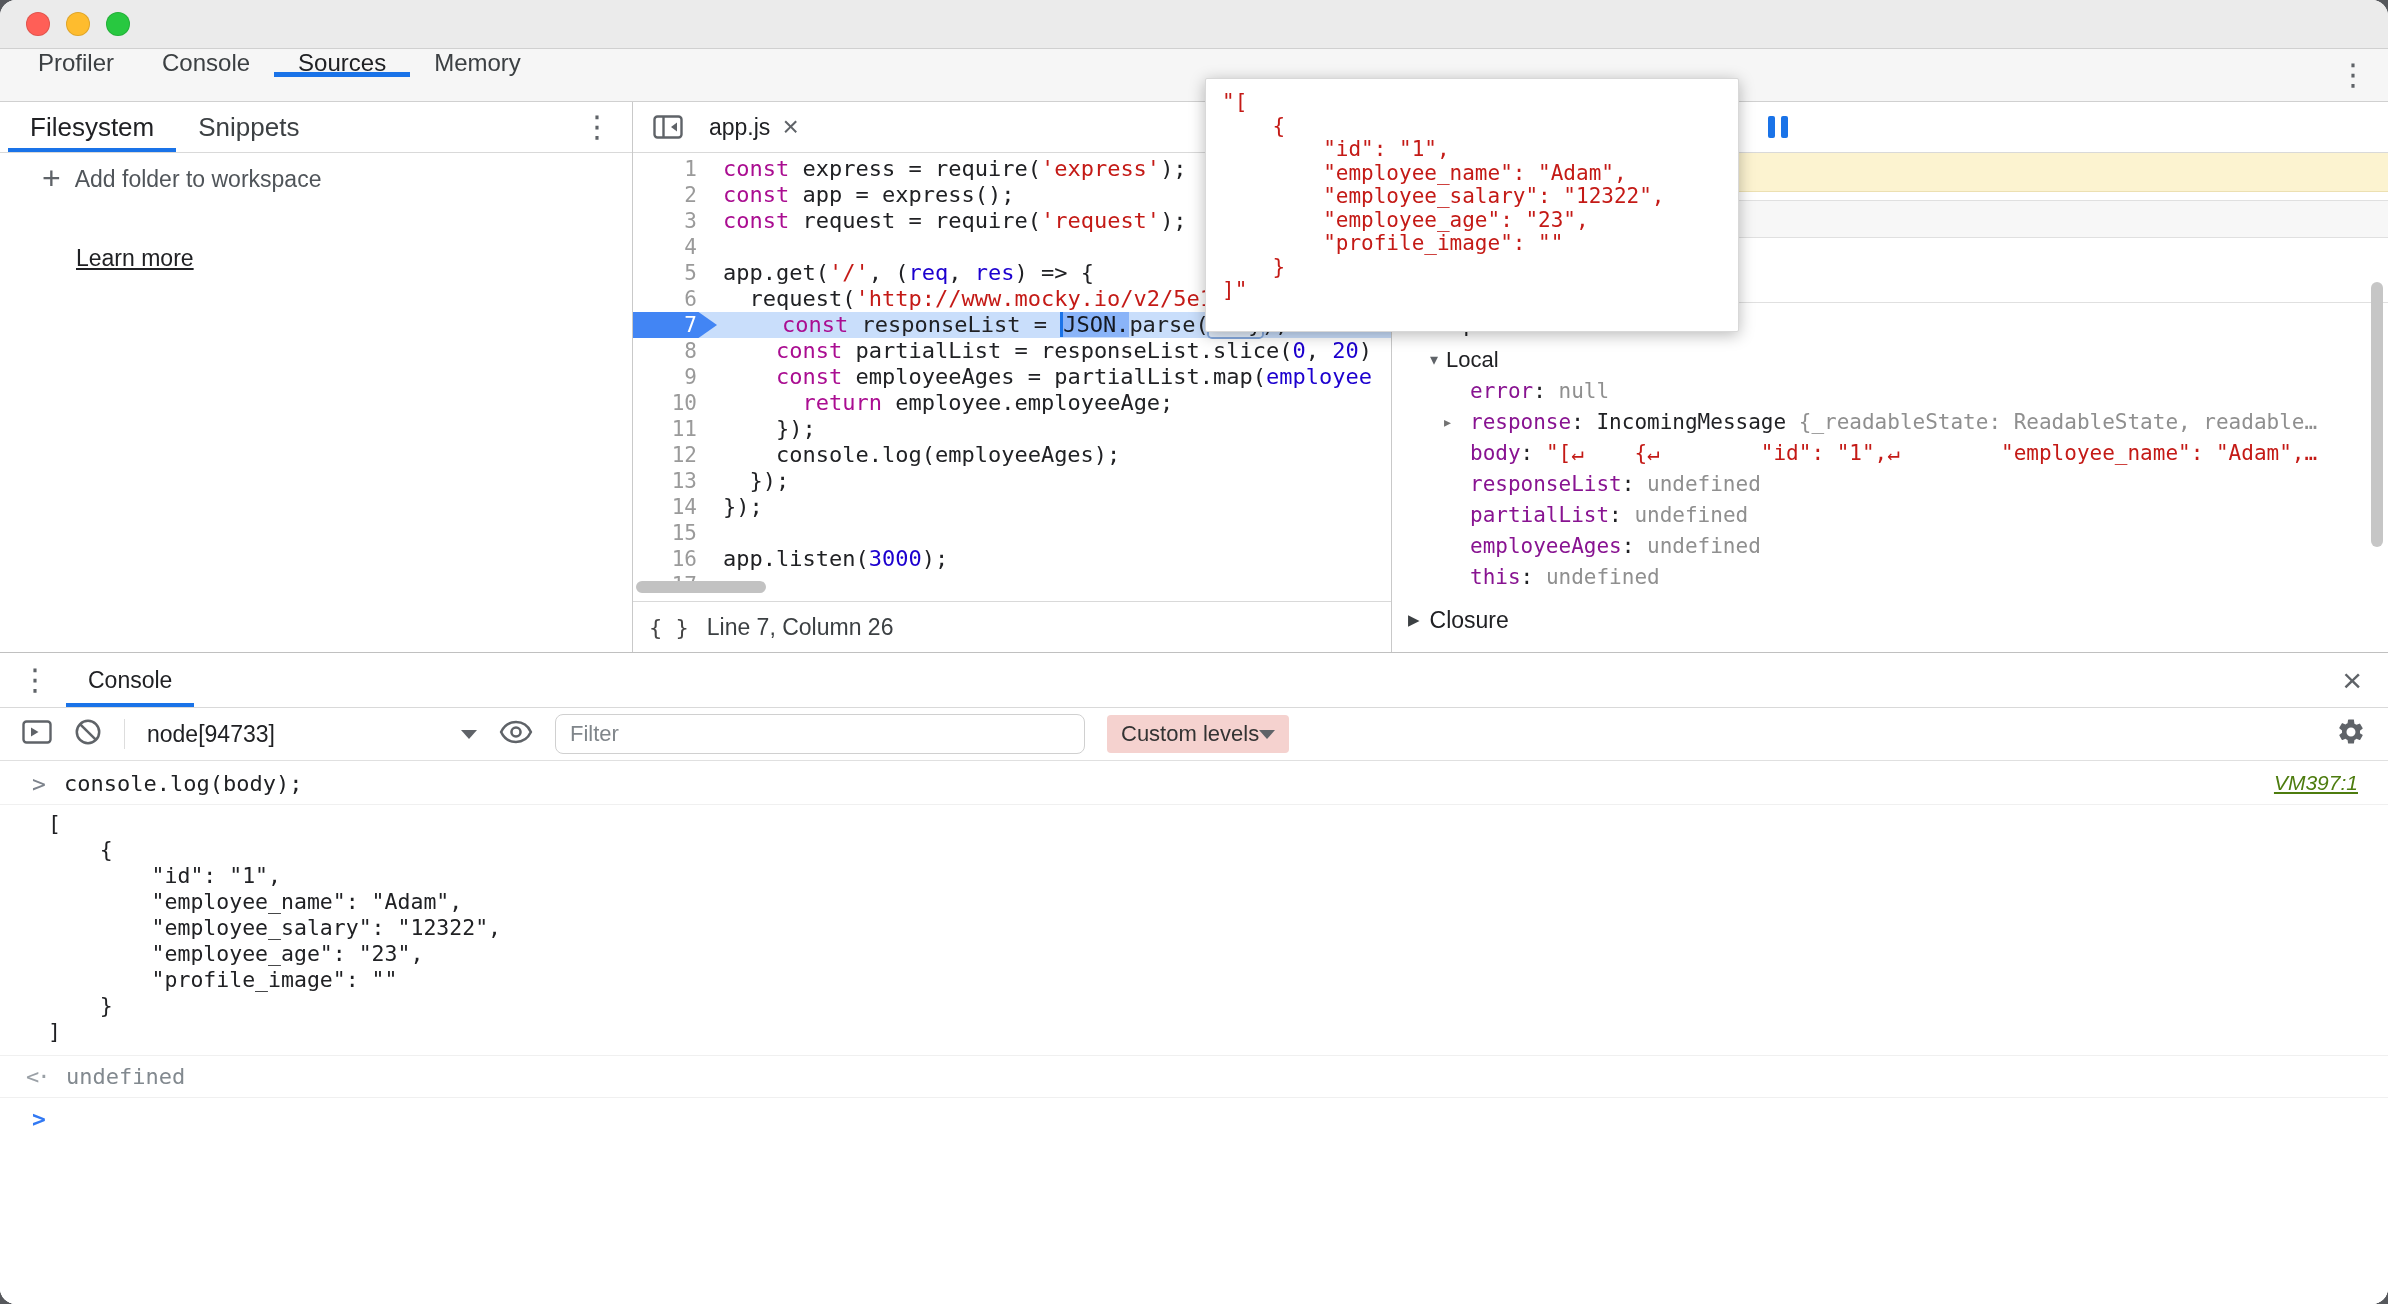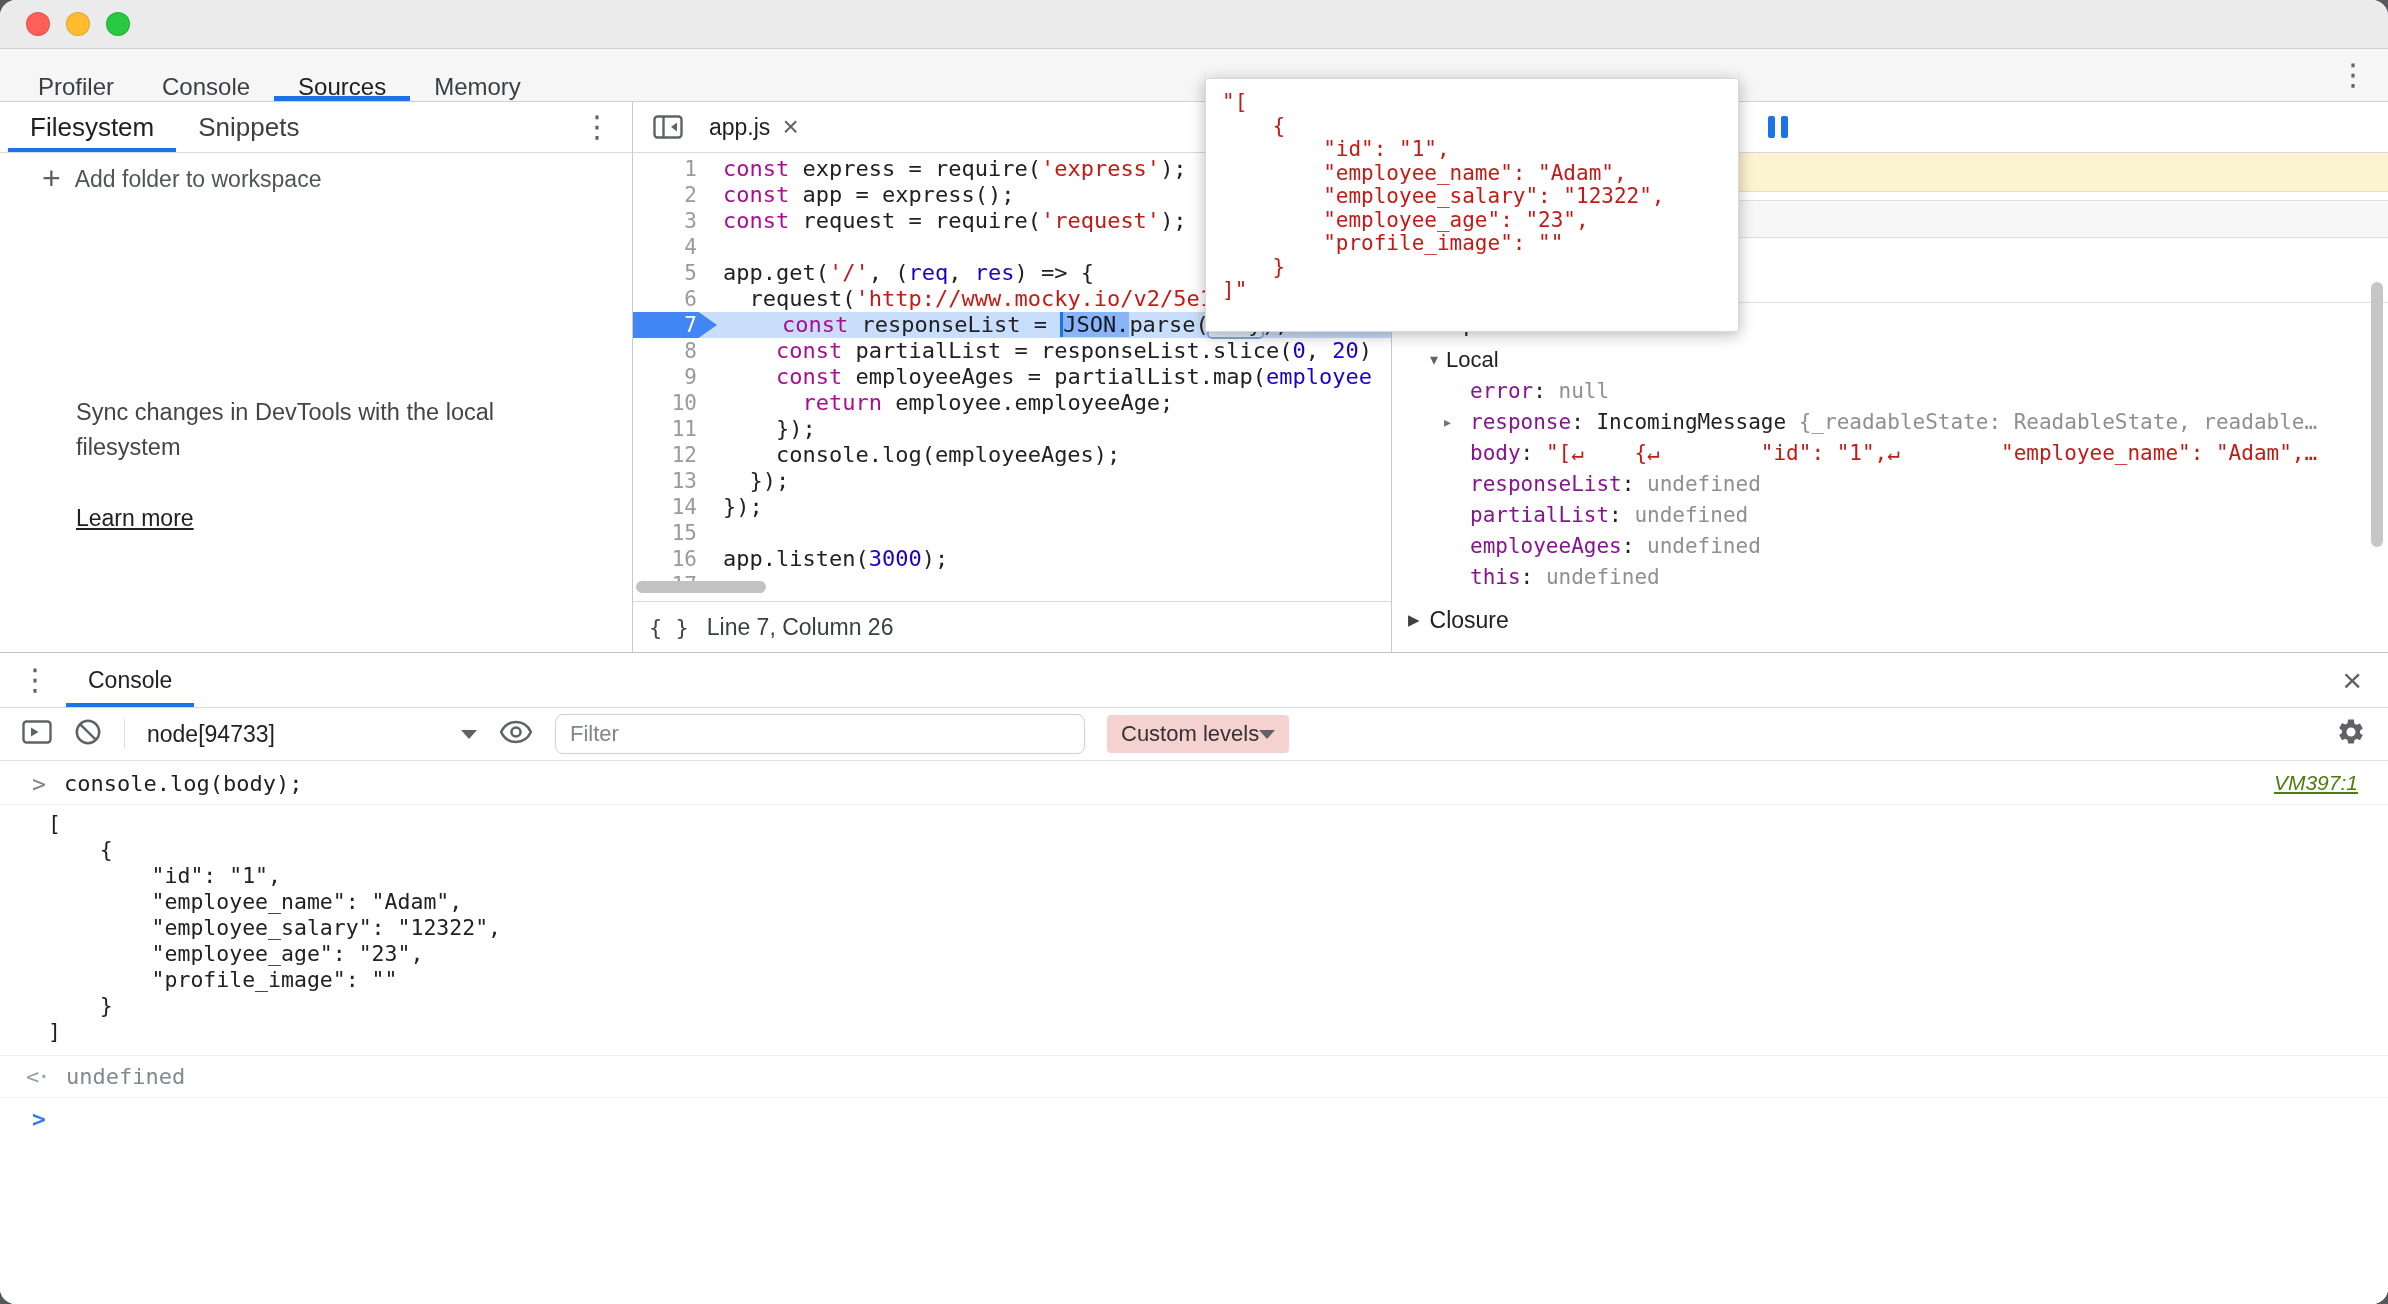--- a/index.html
+++ b/index.html
@@ -8,21 +8,21 @@
 
   
   .titlebar{height:48px;background:#ebebeb;border-bottom:1px solid #d0d0d0;display:flex;align-items:center;}
   .lights{display:flex;gap:16px;padding-left:26px;flex:none;}
   .light{width:24px;height:24px;border-radius:50%;box-shadow:inset 0 0 0 1px rgba(0,0,0,.12);}
   .light.red{background:#ff5f57}.light.yellow{background:#febc2e}.light.green{background:#28c840}
   .url{margin-left:34px;font-size:25px;color:#3a3a3a;white-space:nowrap;overflow:hidden;}
 
   
   .tabbar{height:52px;background:#f6f6f6;border-bottom:1px solid #d0d0d0;display:flex;align-items:stretch;padding-left:14px;}
-  .tabs{display:flex;align-items:flex-end;}
+  .tabs{display:flex;align-items:flex-start;}
   .tab{display:flex;align-items:center;padding:0 24px;font-size:24px;color:#3c4043;cursor:default;}
   .tab.active{color:#202124;box-shadow:inset 0 -5px 0 #1a73e8;}
   .kebab{margin-left:auto;align-self:center;padding:0 20px;font-size:30px;color:#5f6368;line-height:1;}
 
   
   .main{display:flex;height:550px;}
   .col-left{width:632px;border-right:1px solid #c9c9c9;display:flex;flex-direction:column;background:#fff;}
   .col-editor{width:758px;display:flex;flex-direction:column;background:#fff;}
   .col-debug{flex:1;border-left:1px solid #c9c9c9;position:relative;background:#fff;}
 
@@ -143,21 +143,20 @@
         <div class="subtab-list">
             <div class="subtab active">Filesystem</div>
             <div class="subtab">Snippets</div>
           </div>
         <span class="kebab">⋮</span>
       </div>
       <div class="add-folder">
         <span class="plus">+</span>
         <span>Add folder to workspace</span>
       </div>
-      <div class="sync-msg">Sync changes in DevTools with the local filesystem</div>
       <div class="learn-more">Learn more</div>
     </div>
 
     <div class="col-editor">
       <div class="edit-tabstrip">
         <span class="navtoggle">
           <svg width="30" height="24" viewBox="0 0 20 16">
               <rect x="1" y="1" width="18" height="14" rx="2" fill="none" stroke="#5f6368" stroke-width="1.6"></rect>
               <line x1="7" y1="1" x2="7" y2="15" stroke="#5f6368" stroke-width="1.6"></line>
               <path d="M16 5l-4 3 4 3z" fill="#5f6368"></path>

